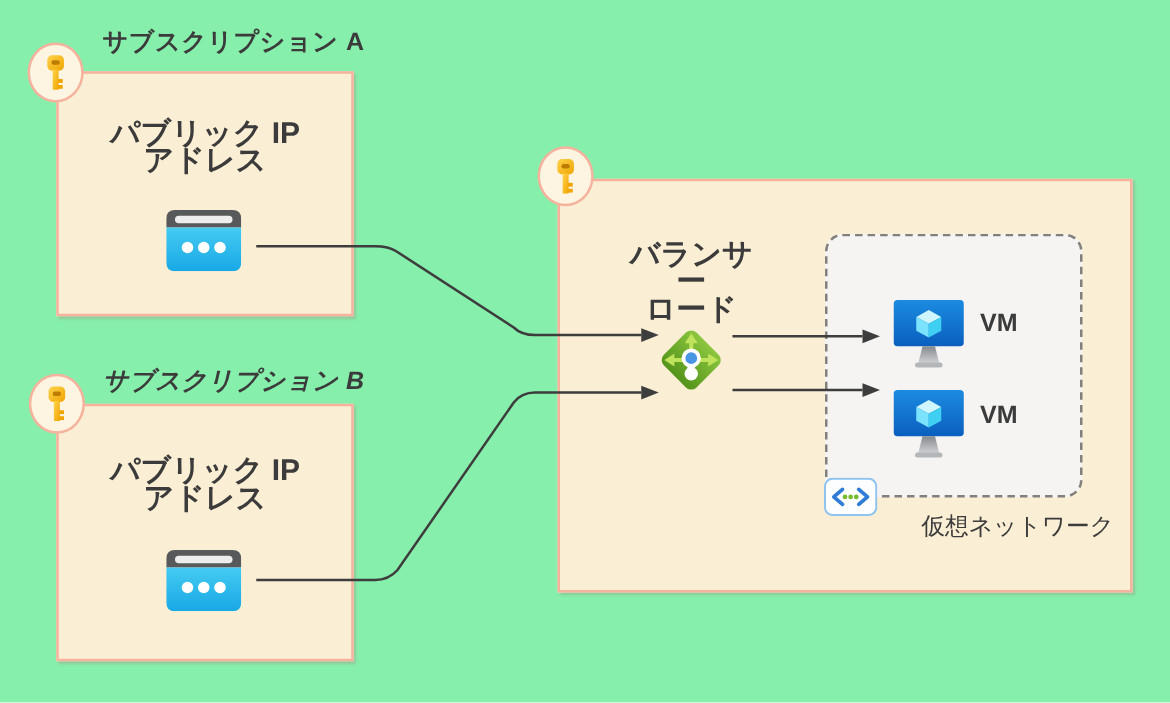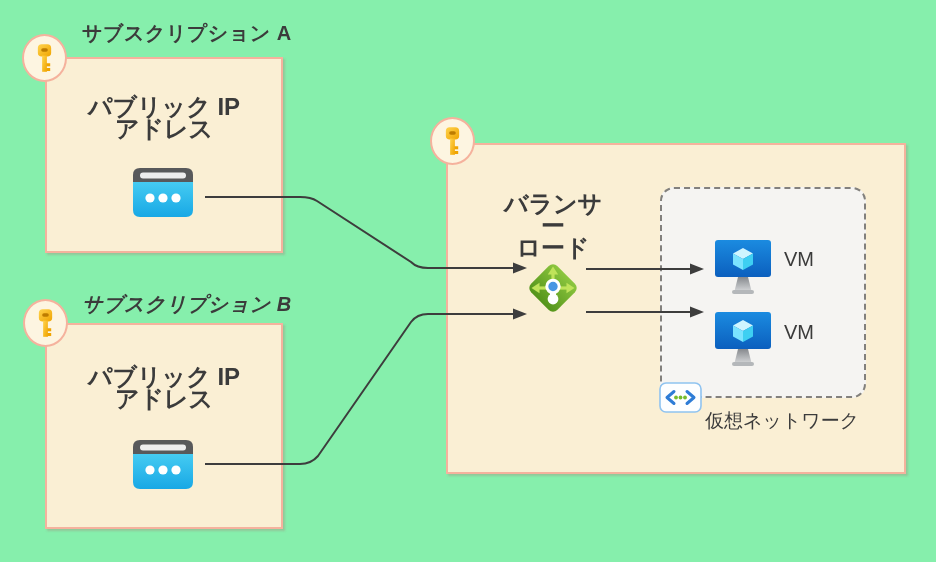--- a/index.html
+++ b/index.html
@@ -19,24 +19,24 @@
   .key-oval{
     position:absolute;width:45px;height:48px;border-radius:50%;
     background:#FDF5E1;border:2px solid #F5B29D;box-sizing:border-box;
     display:flex;align-items:center;justify-content:center;z-index:5;
   }
   .res-label{
     position:absolute;font-size:24px;font-weight:700;line-height:22px;
     text-align:center;color:#3B3B3B;
   }
   .plain-label{
-    position:absolute;font-size:19px;font-weight:400;color:#3B3B3B;white-space:nowrap;
+    position:absolute;font-size:19px;font-weight:400;color:#3B3B3B;white-space:nowrap;margin-left:32px;
   }
   .vm-label{
-    position:absolute;font-size:20px;font-weight:400;color:#3B3B3B;
+    position:absolute;font-size:20px;font-weight:700;color:#3B3B3B;
   }
   .vnet-box{
     position:absolute;left:660px;top:187px;width:206px;height:211px;
     background:#F5F4F2;border:2px dashed #82807D;border-radius:14px;box-sizing:border-box;
   }
   svg{display:block;}
   #arrow-layer{position:absolute;left:0;top:0;z-index:8;pointer-events:none;}
   .icon-layer{z-index:6;}
 </style>
 </head>

